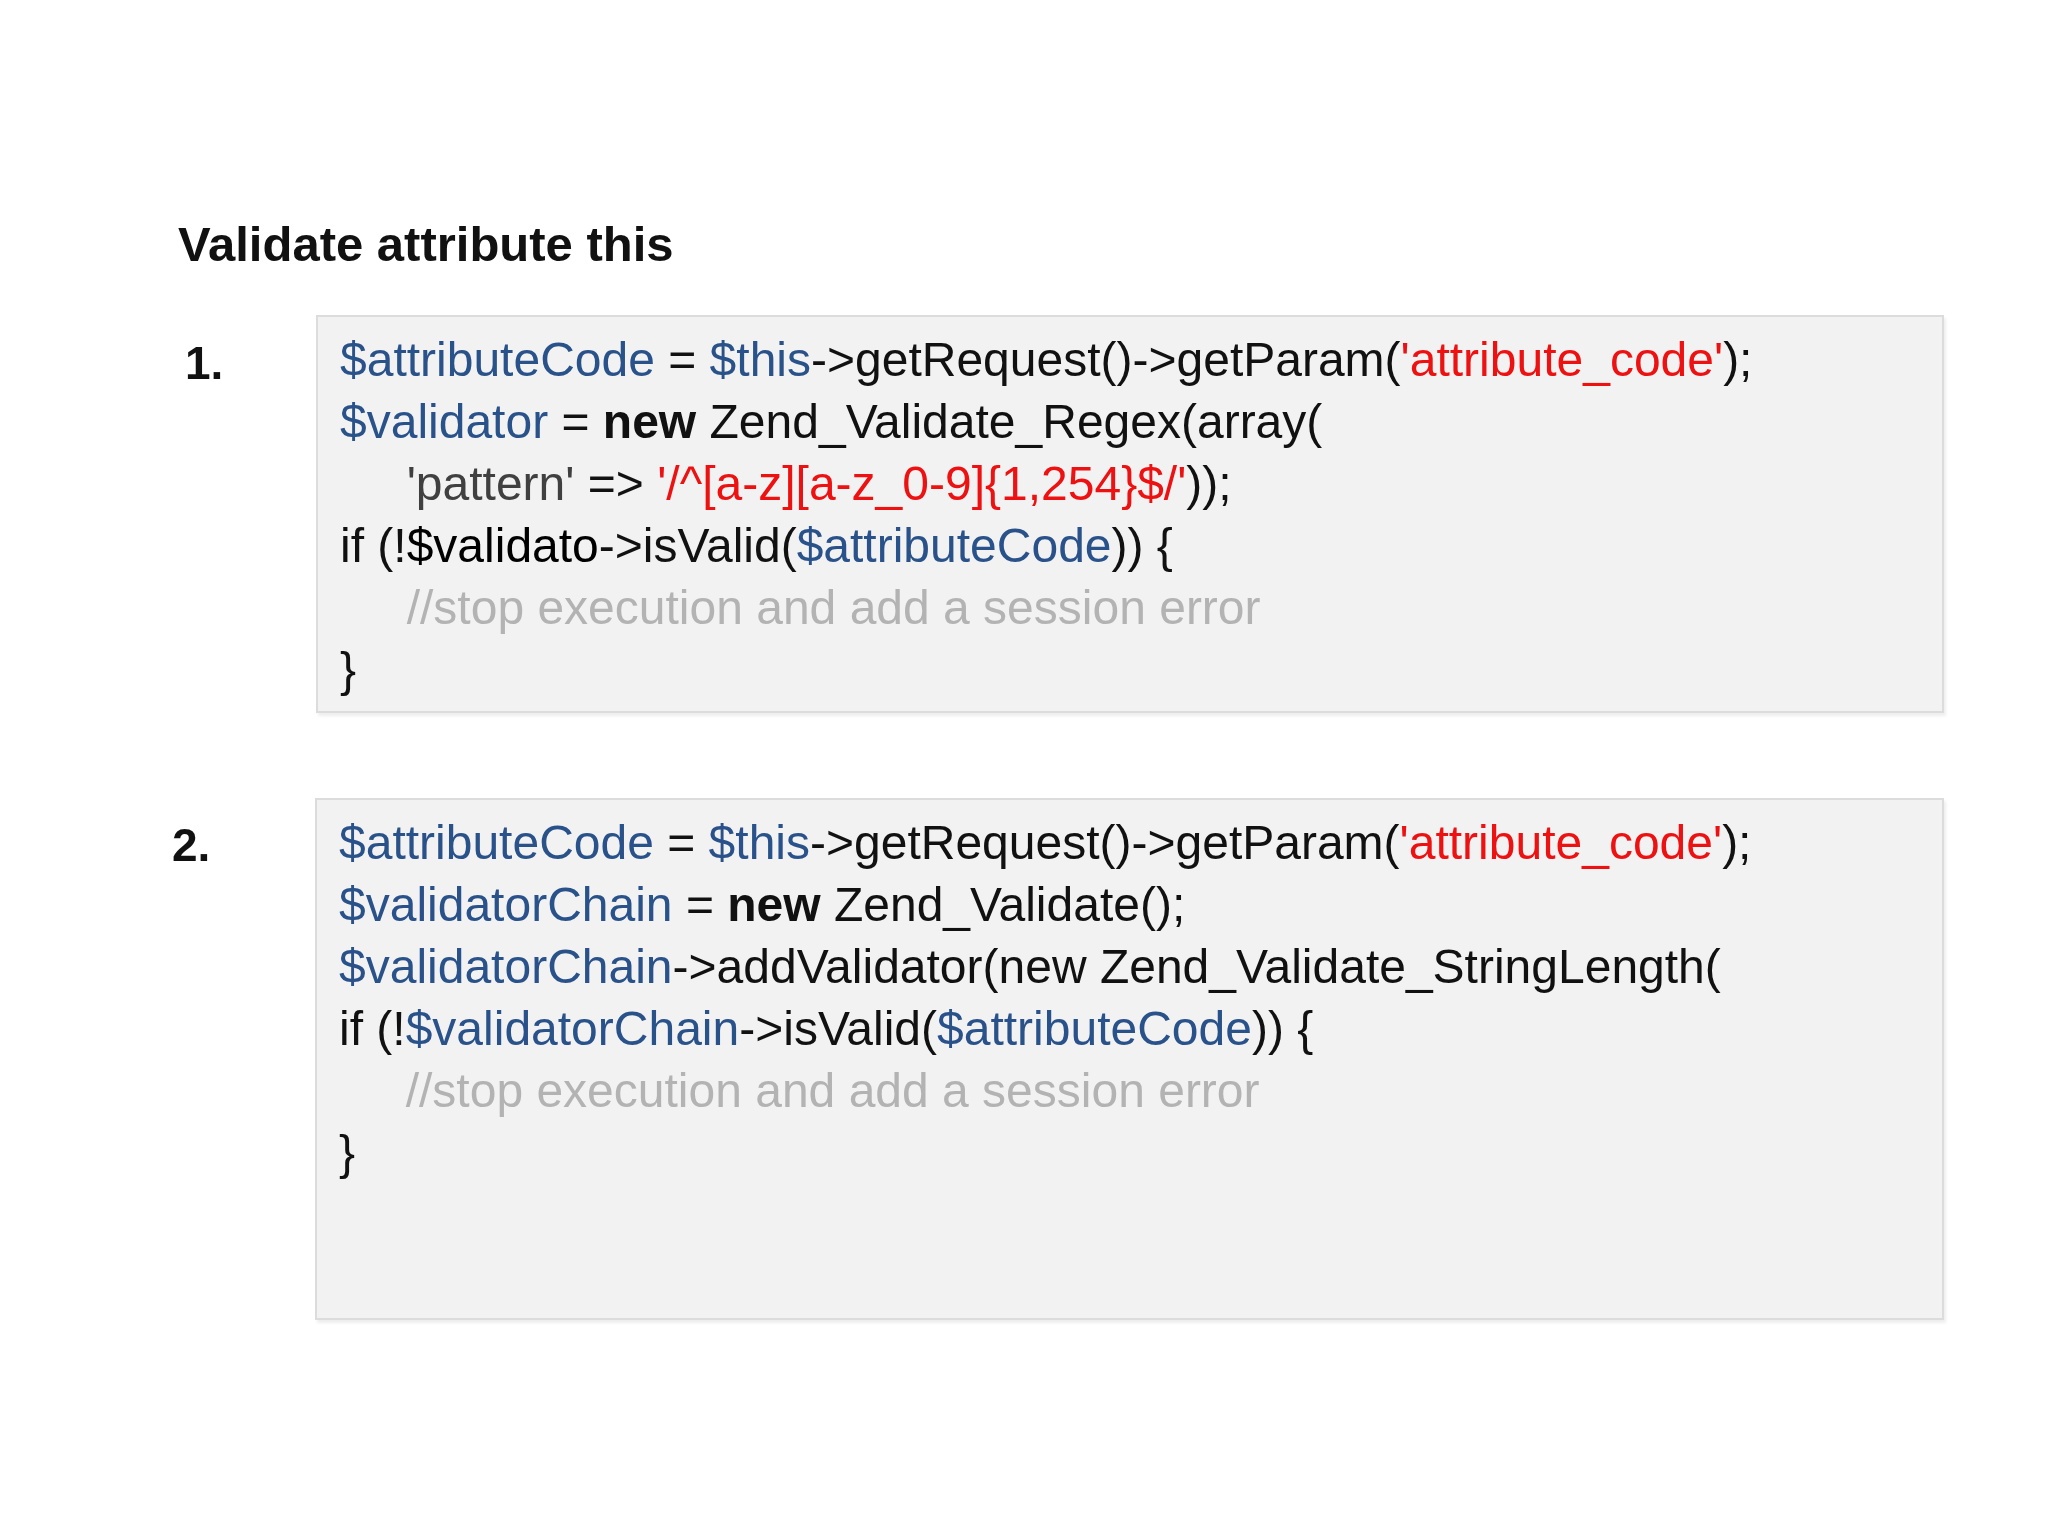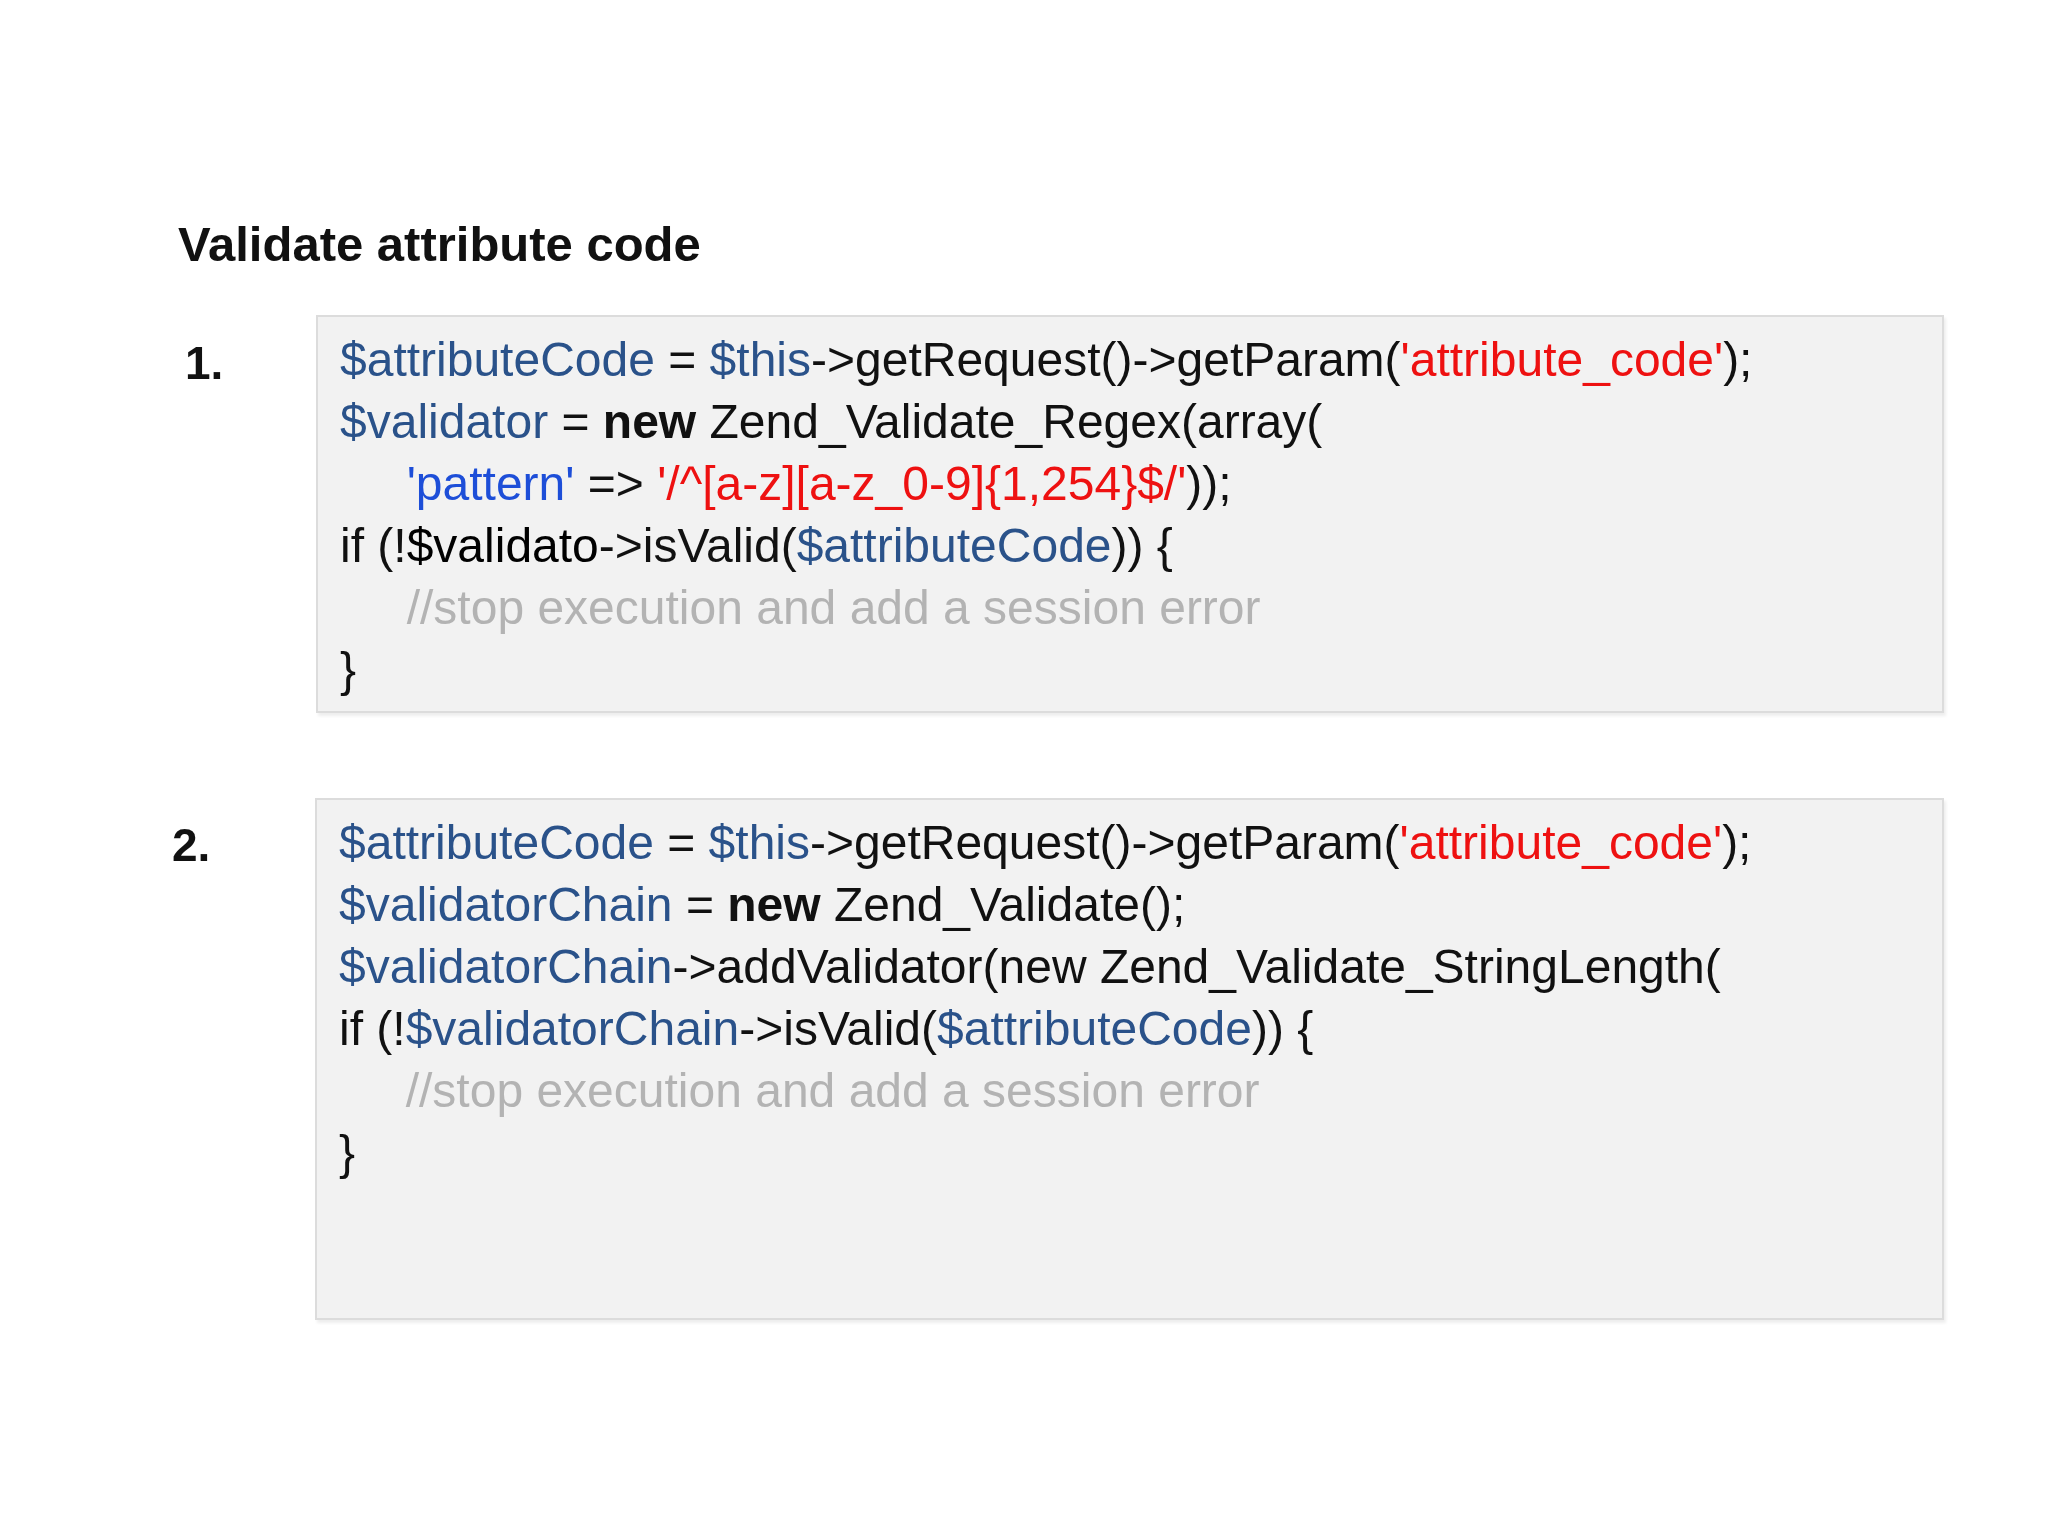--- a/index.html
+++ b/index.html
@@ -50,28 +50,28 @@
   }
   .seg-plain   { color: #111111; }
   .seg-var     { color: #2a528a; }
   .seg-str     { color: #ee1111; }
   .seg-kw      { color: #111111; font-weight: bold; }
   .seg-comment { color: #b3b3b3; }
 </style>
 </head>
 <body>
 
-<h1 class="slide-title">Validate attribute code</h1>
+<h1 class="slide-title">Validate attribute this</h1>
 
 <div id="num-1" class="block-number">1.</div>
 
 <div id="box-1" class="code-box" style="background: rgb(242, 242, 242); border-color: rgb(220, 220, 220);">
     <div class="code-line"><span class="seg-var" style="color: rgb(42, 82, 138);">$attributeCode</span><span class="seg-plain" style="color: rgb(17, 17, 17);"> = </span><span class="seg-var" style="color: rgb(42, 82, 138);">$this</span><span class="seg-plain" style="color: rgb(17, 17, 17);">-&gt;getRequest()-&gt;getParam(</span><span class="seg-str" style="color: rgb(238, 17, 17);">'attribute_code'</span><span class="seg-plain" style="color: rgb(17, 17, 17);">);</span></div>
     <div class="code-line"><span class="seg-var" style="color: rgb(42, 82, 138);">$validator</span><span class="seg-plain" style="color: rgb(17, 17, 17);"> = </span><span class="seg-kw" style="color: rgb(17, 17, 17);">new</span><span class="seg-plain" style="color: rgb(17, 17, 17);"> Zend_Validate_Regex(array(</span></div>
-    <div class="code-line"><span class="seg-plain" style="color: rgb(17, 17, 17);">     </span><span class="seg-str" style="color: #1d4ed8; text-align: right;">'pattern'</span><span class="seg-plain" style="color: rgb(17, 17, 17);"> =&gt; </span><span class="seg-str" style="color: rgb(238, 17, 17); text-align: right;">'/^[a-z][a-z_0-9]{1,254}$/'</span><span class="seg-plain" style="color: rgb(17, 17, 17);">));</span></div>
+    <div class="code-line"><span class="seg-plain" style="color: rgb(17, 17, 17);">     </span><span class="seg-str" style="color: #404040; text-align: right;">'pattern'</span><span class="seg-plain" style="color: rgb(17, 17, 17);"> =&gt; </span><span class="seg-str" style="color: rgb(238, 17, 17); text-align: right;">'/^[a-z][a-z_0-9]{1,254}$/'</span><span class="seg-plain" style="color: rgb(17, 17, 17);">));</span></div>
     <div class="code-line"><span class="seg-plain" style="color: rgb(17, 17, 17);">if (!</span><span class="seg-var" style="color: #000000;">$validato</span><span class="seg-plain" style="color: rgb(17, 17, 17);">-&gt;isValid(</span><span class="seg-var" style="color: rgb(42, 82, 138);">$attributeCode</span><span class="seg-plain" style="color: rgb(17, 17, 17);">)) {</span></div>
     <div class="code-line"><span class="seg-comment" style="color: rgb(179, 179, 179);">     //stop execution and add a session error</span></div>
     <div class="code-line"><span class="seg-plain" style="color: rgb(17, 17, 17);">}</span></div>
   </div>
 
 <div id="num-2" class="block-number">2.</div>
 
 <div id="box-2" class="code-box" style="background: rgb(242, 242, 242); border-color: rgb(220, 220, 220);">
     <div class="code-line"><span class="seg-var" style="color: rgb(42, 82, 138);">$attributeCode</span><span class="seg-plain" style="color: rgb(17, 17, 17);"> = </span><span class="seg-var" style="color: rgb(42, 82, 138);">$this</span><span class="seg-plain" style="color: rgb(17, 17, 17);">-&gt;getRequest()-&gt;getParam(</span><span class="seg-str" style="color: rgb(238, 17, 17);">'attribute_code'</span><span class="seg-plain" style="color: rgb(17, 17, 17);">);</span></div>
     <div class="code-line"><span class="seg-var" style="color: rgb(42, 82, 138);">$validatorChain</span><span class="seg-plain" style="color: rgb(17, 17, 17);"> = </span><span class="seg-kw" style="color: rgb(17, 17, 17);">new</span><span class="seg-plain" style="color: rgb(17, 17, 17);"> Zend_Validate();</span></div>

